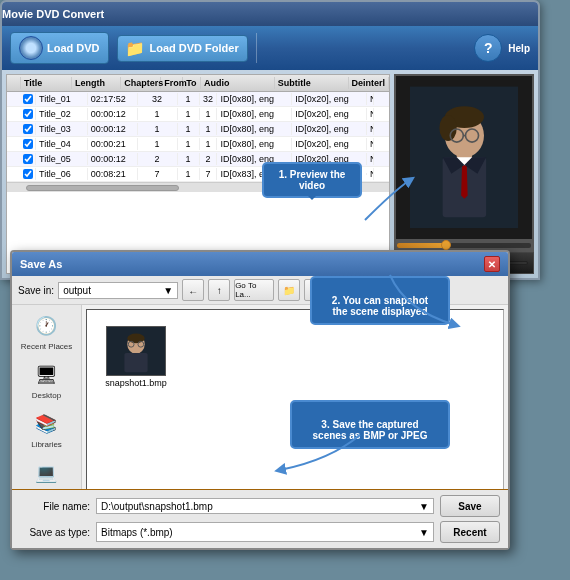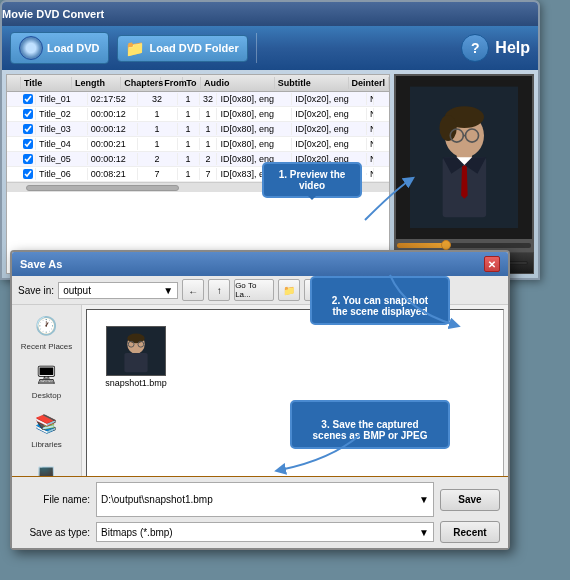--- a/index.html
+++ b/index.html
@@ -97,21 +97,21 @@
       height: 28px;
       cursor: pointer;
       color: white;
       font-size: 14px;
       font-weight: bold;
       justify-content: center;
     }
 
     .help-label {
       color: white;
-      font-size: 16px;
+      font-size: 10px;
       font-weight: bold;
     }
 
     
     .app-content {
       display: flex;
       flex-direction: row;
       height: calc(100% - 68px);
     }
 
@@ -440,21 +440,21 @@
     }
 
     .bottom-label {
       font-size: 10px;
       width: 70px;
       text-align: right;
     }
 
     .bottom-input {
       flex: 1;
-      height: 35px;
+      height: 16px;
       background: white;
       border: 1px solid #aaa;
       padding: 2px 4px;
       font-size: 10px;
       display: flex;
       align-items: center;
       justify-content: space-between;
     }
 
     .bottom-select {

